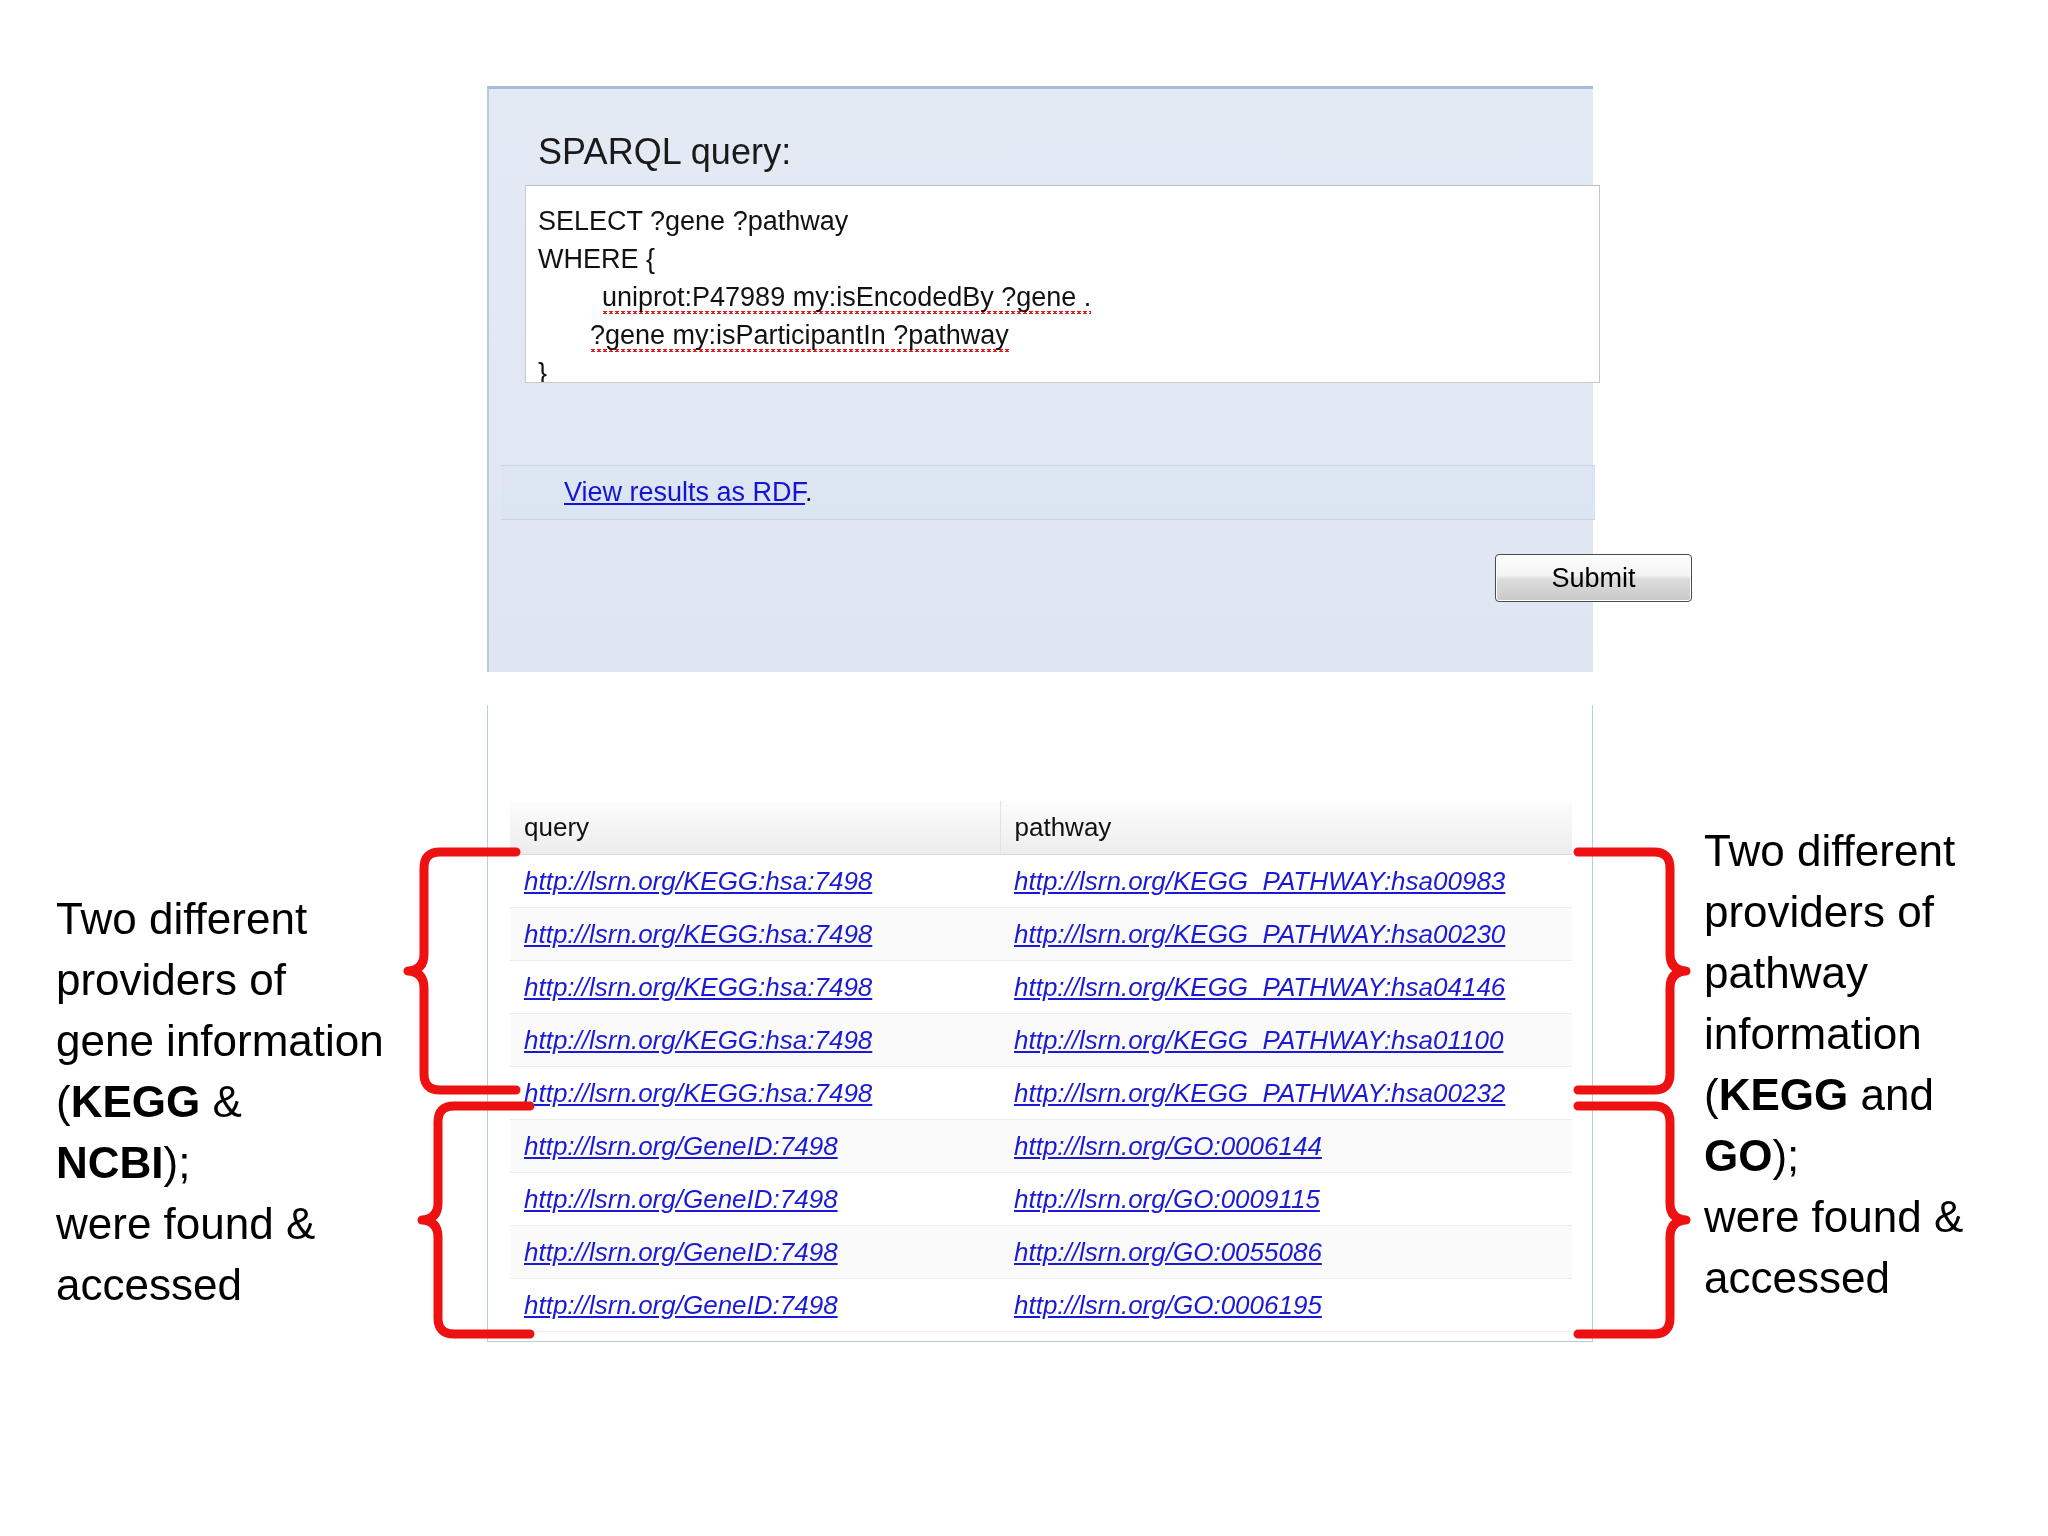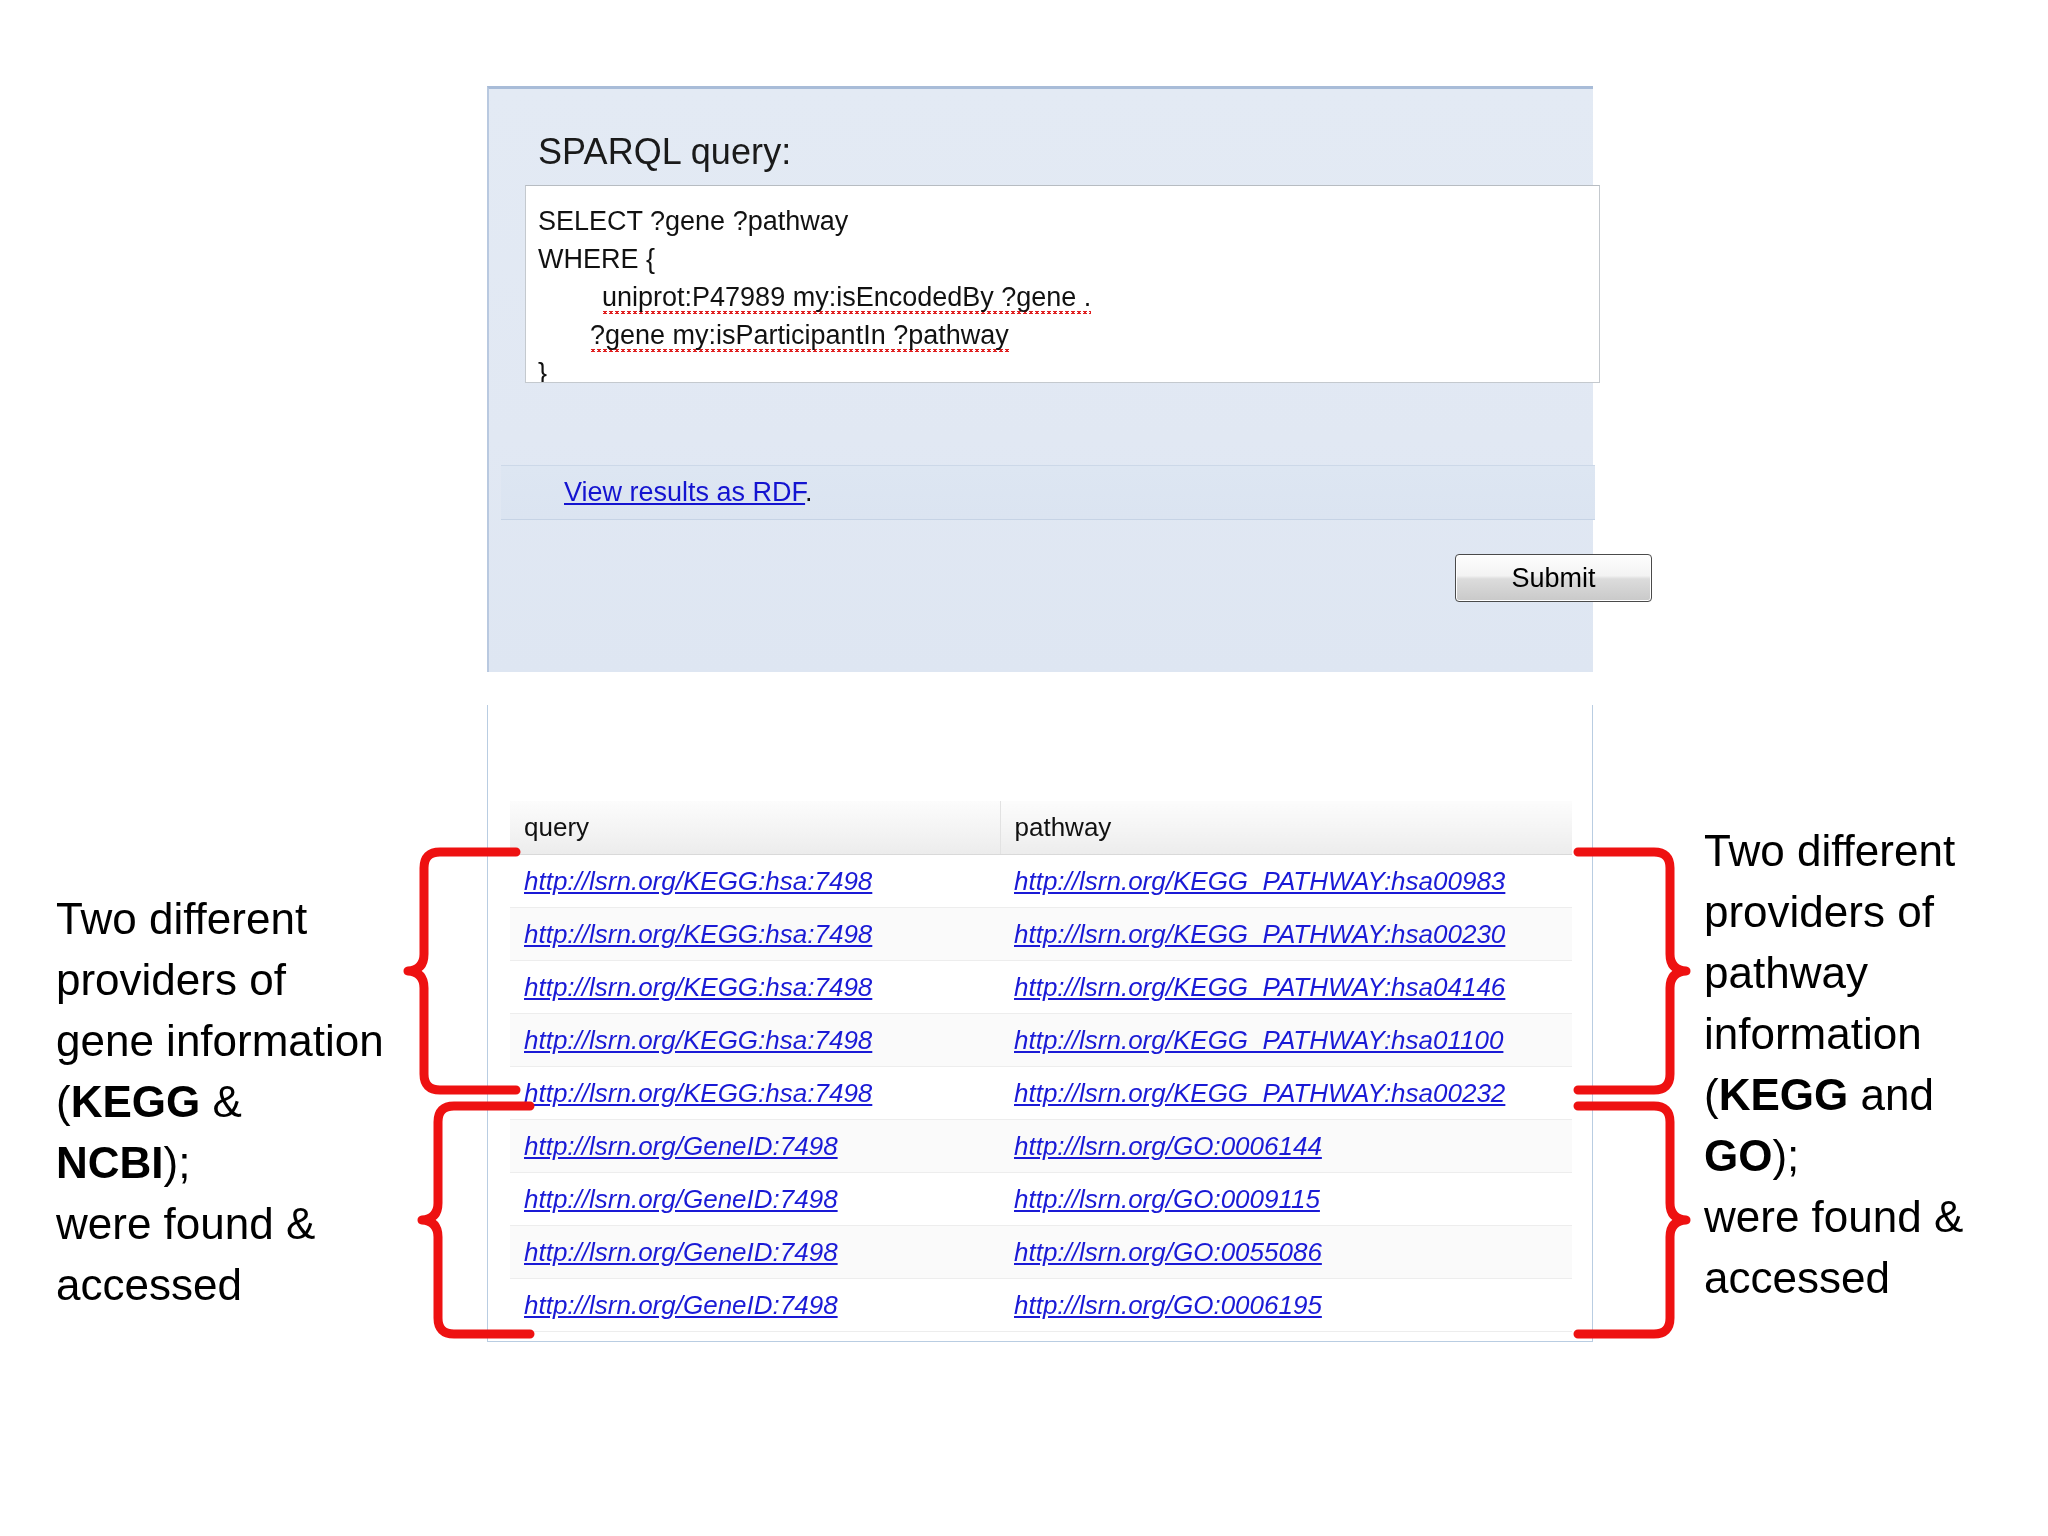--- a/index.html
+++ b/index.html
@@ -97,21 +97,21 @@
     margin-left: 40px;
   }
   #rdf-link {
     color: #1414d0;
     text-decoration: underline;
     cursor: pointer;
   }
 
   #submit-button {
     position: absolute;
-    left: 966px;
+    left: 1006px;
     top: 465px;
     width: 197px;
     height: 48px;
     border: 1px solid #4a4a4a;
     border-radius: 4px;
     background: linear-gradient(180deg, #fdfdfd 0%, #f3f3f3 45%, #dcdcdc 52%, #c9c9c9 100%);
     box-shadow: inset 0 0 0 1px #ffffff;
     font-size: 27px;
     color: #000;
     font-family: "Liberation Sans", sans-serif;

